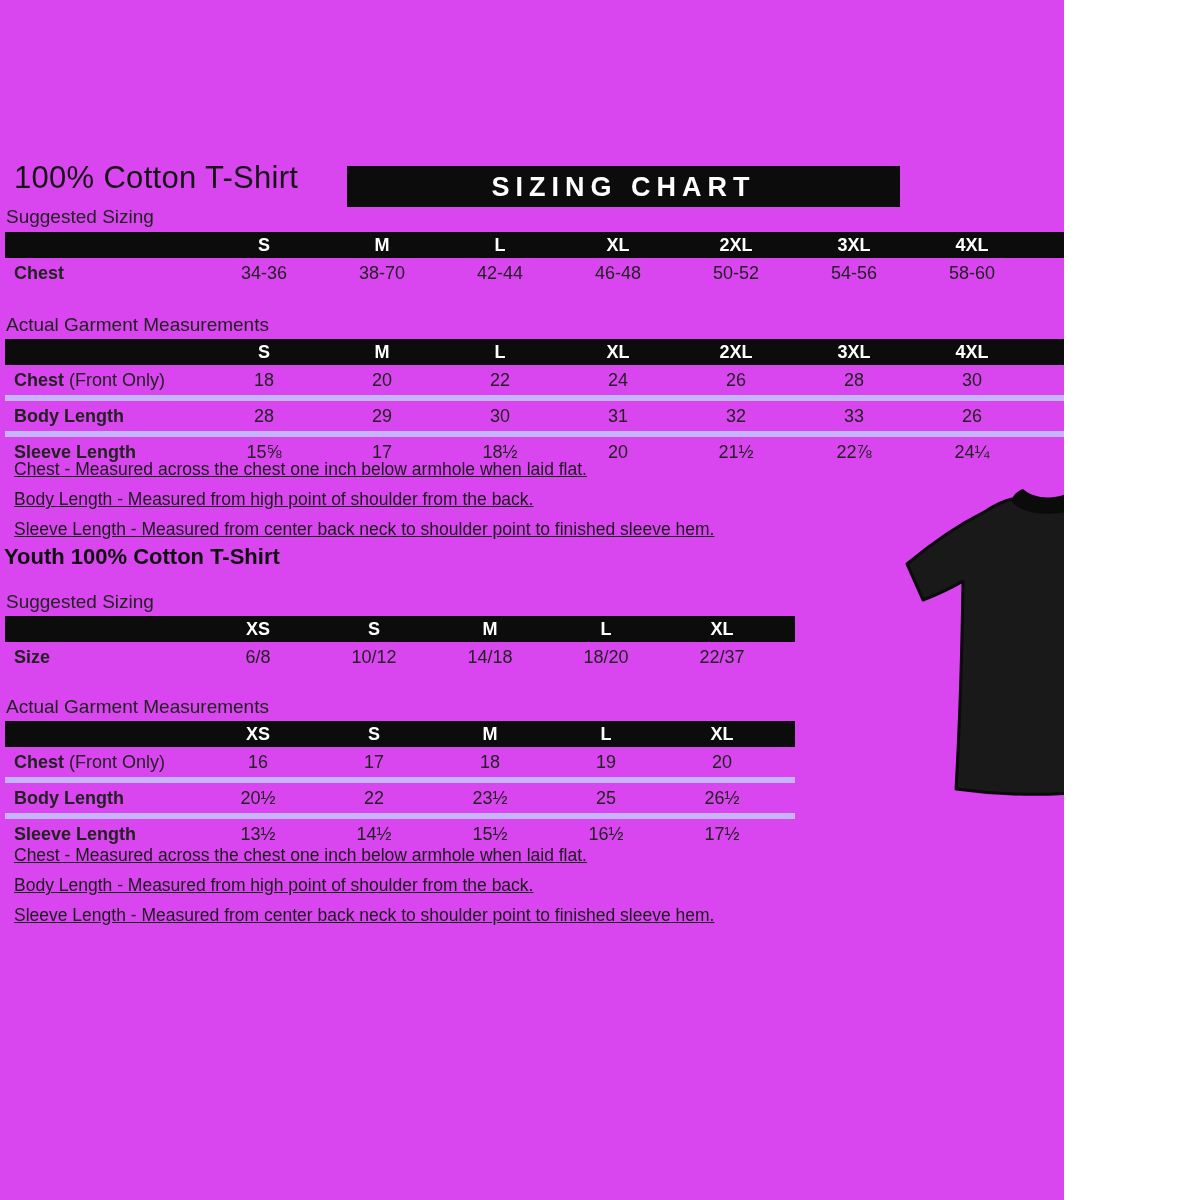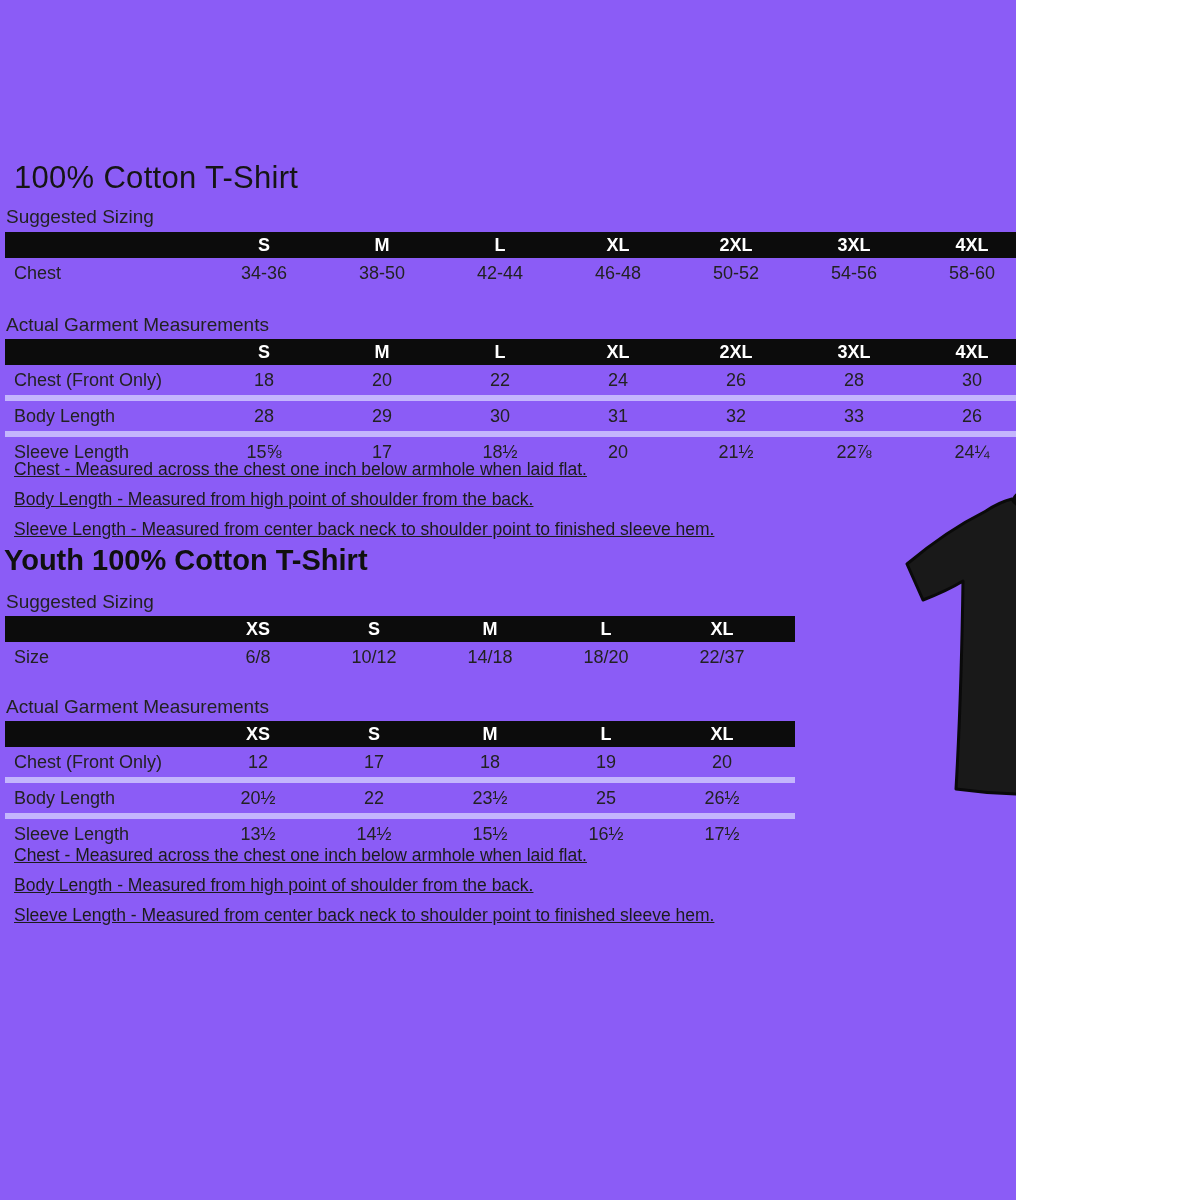--- a/index.html
+++ b/index.html
@@ -2,22 +2,22 @@
 <html style="--bar: #0c0c0c; --bar-text: #ffffff; --ink: #1e1e1e;"><head>
 <meta charset="utf-8">
 <style>
   :root{
     --bar:#0c0c0c;
     --bar-text:#ffffff;
     --ink:#1e1e1e;
   }
   html,body{margin:0;padding:0;background:#ffffff;}
   #canvas{
-    position:relative;width:1016px;height:1200px;background:#8b5cf6;
-    font-family:"Liberation Sans",sans-serif;color:var(--ink);overflow:hidden;
+    position:relative;width:1016px;height:1200px;background:#d946ef;
+    font-family:"Liberation Sans",sans-serif;color:var(--ink);overflow:hidden;padding-left:48px;
   }
   .title{
     position:absolute;left:14px;top:160px;font-size:31px;font-weight:400;
     letter-spacing:0.3px;color:#151515;white-space:nowrap;
   }
   .banner{
     position:absolute;left:347px;top:166px;width:553px;height:41px;
     background:var(--bar);color:var(--bar-text);font-weight:700;font-size:27px;
     letter-spacing:6px;text-align:center;line-height:42px;white-space:nowrap;
   }
@@ -31,41 +31,42 @@
   #adult-sug-table{left:5px;top:232px;width:1180px;}
   #adult-act-table{left:5px;top:339px;width:1180px;}
   #youth-sug-table{left:5px;top:616px;width:790px;}
   #youth-act-table{left:5px;top:721px;width:790px;}
   table.sizing thead th{
     background:var(--bar);color:var(--bar-text);font-weight:700;height:26px;
     text-align:center;padding:0;font-size:18px;
   }
   table.sizing tbody td{height:30px;text-align:center;font-weight:400;padding:0;}
   table.sizing tbody td.rlabel{text-align:left;padding-left:9px;white-space:nowrap;}
-  table.sizing tbody td.rlabel .lab{font-weight:400;margin-top:36px;}
+  table.sizing tbody td.rlabel .lab{font-weight:700;margin-top:36px;}
   table.sizing tbody td.rlabel .note{font-weight:400;}
   table.sizing tbody tr + tr{border-top:6px solid #c4b5fd;}
 
   .notes{position:absolute;font-size:17.5px;line-height:30px;color:#1c1c1c;text-decoration:underline;}
   #adult-notes{left:14px;top:454px;}
   #youth-notes{left:14px;top:840px;}
   .notes div{white-space:nowrap;}
 
   .youth-title{
-    position:absolute;left:4px;top:544px;font-size:29px;font-weight:700;
+    position:absolute;left:4px;top:544px;font-size:22px;font-weight:700;
     color:#101010;white-space:nowrap;
   }
   #tshirt{position:absolute;left:893px;top:478px;}
 </style>
 </head>
 <body>
 
 <div id="canvas">
 
   <div class="title">100% Cotton T-Shirt</div>
+  <div class="banner">SIZING CHART</div>
 
   <div class="section-label" id="adult-sug-label">Suggested Sizing</div>
   <table class="sizing" id="adult-sug-table">
       <colgroup>
         <col style="width: 200px;">
         <col style="width: 118px;">
         <col style="width: 118px;">
         <col style="width: 118px;">
         <col style="width: 118px;">
         <col style="width: 118px;">
@@ -85,21 +86,21 @@
           <th>3XL</th>
           <th>4XL</th>
           <th>5XL</th>
           <th></th>
         </tr>
       </thead>
       <tbody>
         <tr>
           <td class="rlabel"><span class="lab">Chest</span></td>
           <td>34-36</td>
-          <td>38-50</td>
+          <td>38-70</td>
           <td>42-44</td>
           <td>46-48</td>
           <td>50-52</td>
           <td>54-56</td>
           <td>58-60</td>
           <td>62-30</td>
           <td></td>
         </tr>
       </tbody>
     </table>
@@ -233,21 +234,21 @@
           <th>S</th>
           <th>M</th>
           <th>L</th>
           <th>XL</th>
           <th></th>
         </tr>
       </thead>
       <tbody>
         <tr>
           <td class="rlabel"><span class="lab">Chest</span><span class="note"> (Front Only)</span></td>
-          <td>12</td>
+          <td>16</td>
           <td>17</td>
           <td>18</td>
           <td>19</td>
           <td>20</td>
           <td></td>
         </tr>
         <tr>
           <td class="rlabel"><span class="lab">Body Length</span></td>
           <td>20½</td>
           <td>22</td>

